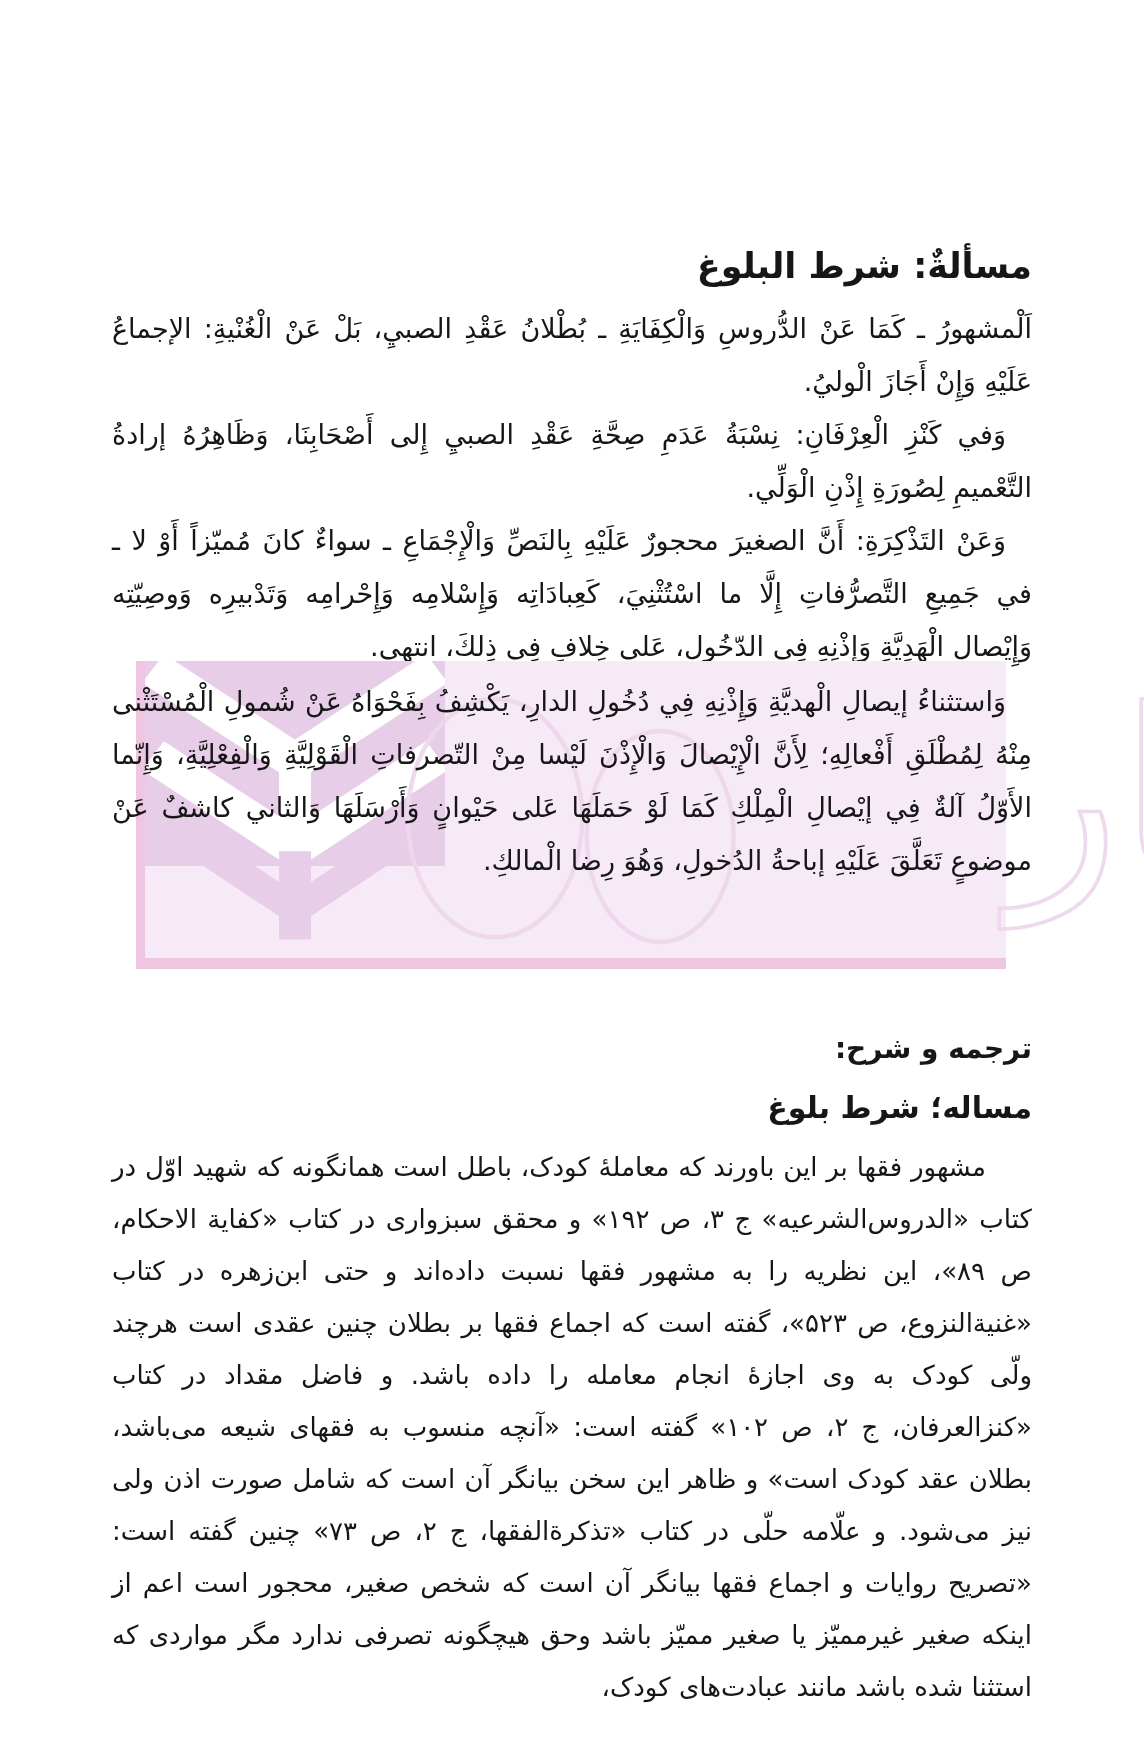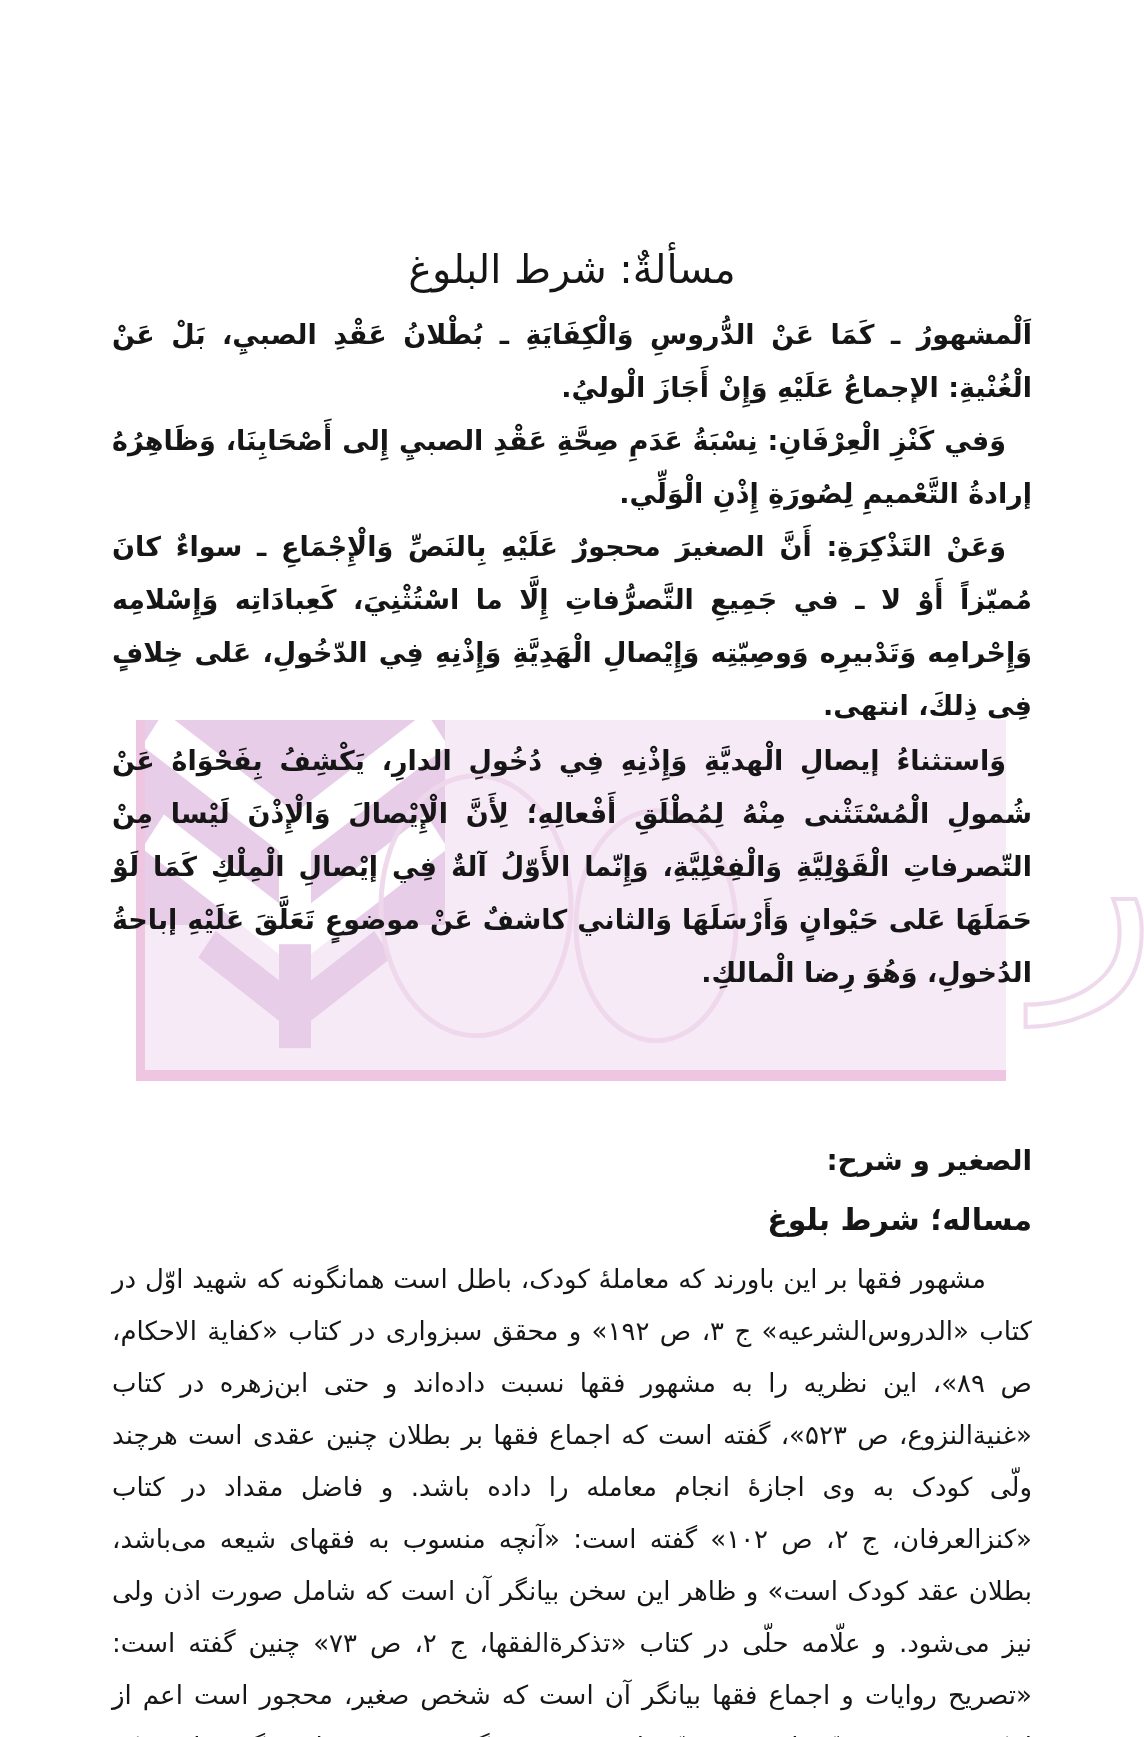--- a/index.html
+++ b/index.html
@@ -3,26 +3,26 @@
 <meta charset="utf-8">
 <style>
   html,body{margin:0;padding:0;}
   body{
     width:1144px;height:1737px;overflow:hidden;background:#ffffff;
     font-family:"DejaVu Sans",sans-serif;color:#161616;
   }
   .page{position:relative;width:1144px;height:1737px;background:#fff;}
   .content{position:absolute;top:0;right:112px;width:920px;direction:rtl;}
   .ar-title{
-    margin:246px 0 16px 0;text-align:center;
-    font-size:40px;font-weight:normal;letter-spacing:0;
+    margin:246px 0 16px 0;text-align:right;
+    font-size:35px;font-weight:bold;letter-spacing:0;
   }
   p{margin:0;}
   .ar{
-    font-size:27px;font-weight:bold;line-height:53px;
+    font-size:27px;font-weight:normal;line-height:53px;
     text-align:justify;text-justify:inter-word;
   }
   .indent{text-indent:26px;}
   .hl-wrap{position:relative;margin-top:2px;margin-bottom:142px;}
   .hl-text{position:relative;z-index:2;}
   .wm-panel{
     position:absolute;z-index:1;top:-14px;bottom:-82px;left:24px;right:26px;
     background:#f6eaf6;
     border-left:9px solid #eec6e2;
     border-bottom:11px solid #eec6e2;
@@ -73,20 +73,20 @@
         </svg>
         <svg class="wm-callig" viewBox="0 0 700 340" preserveAspectRatio="xMidYMid meet">
           <text x="680" y="240" text-anchor="end" font-family="DejaVu Sans, sans-serif" font-size="250" fill="none" stroke="#efd7ec" stroke-width="4" style="direction:rtl">کتابیار</text>
           <ellipse cx="120" cy="180" rx="95" ry="130" fill="none" stroke="#efd7ec" stroke-width="5"></ellipse>
           <ellipse cx="300" cy="200" rx="80" ry="115" fill="none" stroke="#efd7ec" stroke-width="5"></ellipse>
         </svg>
       </div>
       <p class="ar indent hl-text">وَاستثناءُ إيصالِ الْهديَّةِ وَإِذْنِهِ فِي دُخُولِ الدارِ، يَكْشِفُ بِفَحْوَاهُ عَنْ شُمولِ الْمُسْتَثْنى مِنْهُ لِمُطْلَقِ أَفْعالِهِ؛ لِأَنَّ الْإِيْصالَ وَالْإِذْنَ لَيْسا مِنْ التّصرفاتِ الْقَوْلِيَّةِ وَالْفِعْلِيَّةِ، وَإِنّما الأَوّلُ آلةٌ فِي إيْصالِ الْمِلْكِ كَمَا لَوْ حَمَلَهَا عَلى حَيْوانٍ وَأَرْسَلَهَا وَالثاني كاشفٌ عَنْ موضوعٍ تَعَلَّقَ عَلَيْهِ إباحةُ الدُخولِ، وَهُوَ رِضا الْمالكِ.</p>
     </div>
 
-    <h2 class="fa-heading">الصغير و شرح:</h2>
+    <h2 class="fa-heading">ترجمه و شرح:</h2>
 
     <h3 class="fa-subheading">مساله؛ شرط بلوغ</h3>
 
     <p class="fa">مشهور فقها بر این باورند که معاملهٔ کودک، باطل است همانگونه که شهید اوّل در کتاب «الدروس‌الشرعیه» ج ۳، ص ۱۹۲» و محقق سبزواری در کتاب «کفایة الاحکام، ص ۸۹»، این نظریه را به مشهور فقها نسبت داده‌اند و حتی ابن‌زهره در کتاب «غنیةالنزوع، ص ۵۲۳»، گفته است که اجماع فقها بر بطلان چنین عقدی است هرچند ولّی کودک به وی اجازهٔ انجام معامله را داده باشد. و فاضل مقداد در کتاب «کنزالعرفان، ج ۲، ص ۱۰۲» گفته است: «آنچه منسوب به فقهای شیعه می‌باشد، بطلان عقد کودک است» و ظاهر این سخن بیانگر آن است که شامل صورت اذن ولی نیز می‌شود. و علّامه حلّی در کتاب «تذکرةالفقها، ج ۲، ص ۷۳» چنین گفته است: «تصریح روایات و اجماع فقها بیانگر آن است که شخص صغیر، محجور است اعم از اینکه صغیر غیرممیّز یا صغیر ممیّز باشد وحق هیچگونه تصرفی ندارد مگر مواردی که استثنا شده باشد مانند عبادت‌های کودک،</p>
 
   </div>
 </div>
 
 </body></html>

